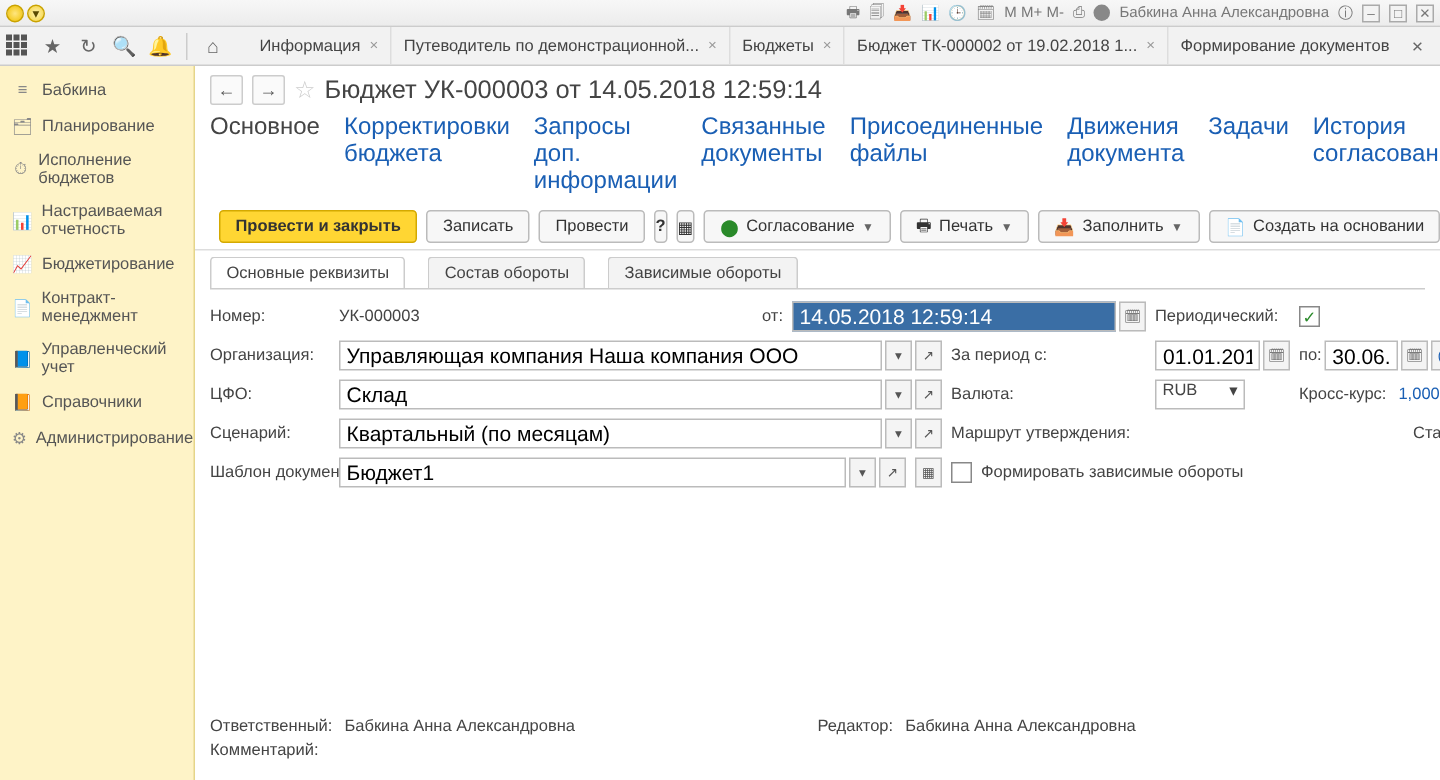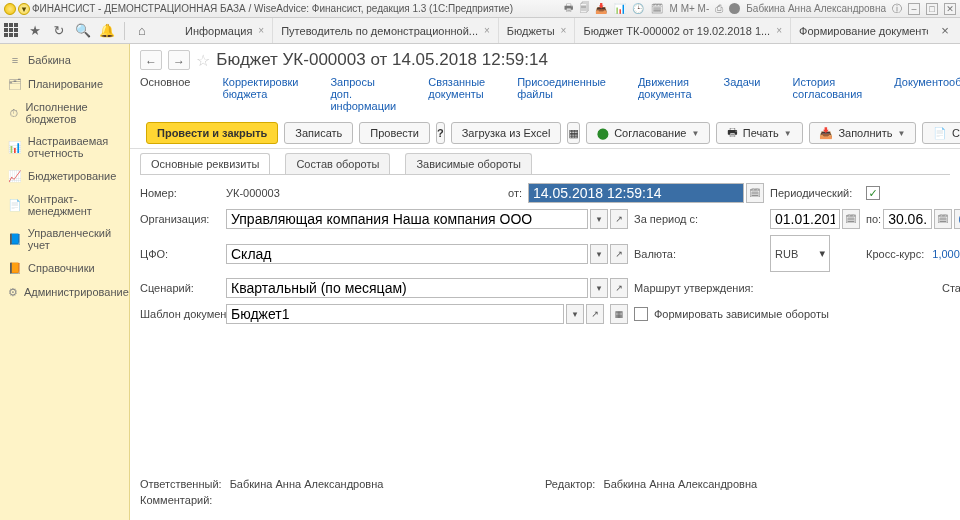--- a/index.html
+++ b/index.html
@@ -13,40 +13,40 @@
   .round-arrow { width: 12px; height: 12px; border-radius: 50%; background: radial-gradient(#fff3b0,#f5d23c); border:1px solid #c9a200; display:inline-flex; align-items:center; justify-content:center; font-size:9px; color:#5a4a00;}
   .tb-user-icon { width:11px;height:11px;border-radius:50%;background:#888;display:inline-block;}
   .winbtn { width:12px;height:12px;border:1px solid #aaa;display:inline-flex;align-items:center;justify-content:center;font-size:9px;background:#f3f3f3;cursor:pointer;}
 
   
   .apptoolbar { height: 26px; background: #f2f2f2; border-bottom:1px solid #ccc; display:flex; align-items:center; padding:0 4px; gap:6px; }
   .grid-icon { width:16px;height:16px;display:grid;grid-template-columns:repeat(3,4px);grid-template-rows:repeat(3,4px);gap:1px;}
   .grid-icon span{background:#555;}
   .tbicon { width:18px;height:18px;display:flex;align-items:center;justify-content:center;color:#666;font-size:13px;cursor:pointer;}
   .vbar{width:1px;height:18px;background:#ccc;margin:0 2px;}
-  .apptabs { display:flex; align-items:stretch; height:100%; margin-left:20px; flex:1; overflow:hidden;}
+  .apptabs { display:flex; align-items:stretch; height:100%; margin-left:8px; flex:1; overflow:hidden;}
   .apptab { display:flex;align-items:center;gap:6px;padding:0 8px;border-right:1px solid #ddd;color:#444;cursor:pointer;white-space:nowrap;font-size:11px;}
   .apptab .xclose{color:#999;font-size:10px;}
   .apptabs-close { width:22px;display:flex;align-items:center;justify-content:center;color:#666;font-size:13px;cursor:pointer;}
 
   
   .main { display:flex; height: calc(520px - 18px - 26px); }
   .sidebar { width:130px; background:#fef3c7; border-right:1px solid #e5d58a; padding-top:4px;}
   .sidebar-item{display:flex;align-items:center;gap:6px;padding:5px 8px;color:#555;cursor:pointer;font-size:11px;}
   .sbicon{width:14px;height:14px;display:inline-flex;align-items:center;justify-content:center;font-size:11px;color:#888;}
 
   .content{flex:1;display:flex;flex-direction:column;overflow:hidden;}
 
   
   .docnav{display:flex;align-items:center;gap:6px;padding:6px 10px;}
   .navbtn{width:22px;height:20px;border:1px solid #ccc;background:#fafafa;display:flex;align-items:center;justify-content:center;font-size:12px;color:#555;cursor:pointer;border-radius:2px;}
   .star{color:#ccc;font-size:16px;}
   .doctitle{font-size:17px;color:#444;}
 
-  .linksrow{display:flex;gap:32px;padding:0 10px 6px 10px;font-size:11px;}
+  .linksrow{display:flex;gap:16px;padding:0 10px 6px 10px;font-size:16px;}
   .linksrow a{color:#1a5fb4;text-decoration:none;cursor:pointer;}
   .linksrow .plain{color:#444;}
 
   .actionbar{display:flex;gap:6px;padding:4px 16px;border-bottom:1px solid #ddd;flex-wrap:nowrap;}
   .btn{height:22px;border:1px solid #bbb;background:#f7f7f7;padding:0 10px;display:flex;align-items:center;gap:5px;font-size:11px;color:#333;border-radius:3px;cursor:pointer;white-space:nowrap;}
   .btn.primary{background:#ffd633;border-color:#d4a900;font-weight:bold;}
   .btn .caret{font-size:8px;color:#666;}
   .btn.iconbtn{padding:0;width:24px;justify-content:center;}
   .spacer{flex:1;}
   .qmark{font-weight:bold;}
@@ -56,33 +56,32 @@
   .doctab.active{background:#fff;}
   .doctabs-line{height:1px;background:#ccc;margin:0 10px;}
 
   .form{padding:8px 10px 0 10px;display:grid;grid-template-columns:80px 250px 40px 100px 130px 90px 70px 30px;column-gap:6px;row-gap:6px;align-items:center;font-size:11px;color:#444;}
   .lbl{white-space:nowrap;}
   .fld{display:flex;align-items:center;gap:2px;}
   .input{height:20px;border:1px solid #bbb;background:#fff;padding:0 4px;font-size:14px;flex:1;min-width:0;}
   .input.sel{background:#3a6ea5;color:#fff;}
   .pick{width:18px;height:20px;border:1px solid #bbb;background:#f4f4f4;display:flex;align-items:center;justify-content:center;font-size:9px;color:#555;cursor:pointer;}
   .chk{width:14px;height:14px;border:1px solid #888;display:inline-flex;align-items:center;justify-content:center;color:#2a8a2a;font-size:11px;}
-  .curbox{height:37px;border:1px solid #bbb;background:#fff;padding:0 4px;display:flex;align-items:center;gap:4px;width:60px;}
+  .curbox{height:20px;border:1px solid #bbb;background:#fff;padding:0 4px;display:flex;align-items:flex-start;gap:4px;width:60px;}
   .footer{margin-top:auto;padding:6px 10px 10px 10px;font-size:11px;color:#444;}
   .footer-row{display:flex;gap:0;margin-bottom:4px;}
   .footer-row .col{flex:1;display:flex;gap:8px;}
 </style>
 </head>
 <body>
 
 <div class="titlebar">
   <div class="tb-left">
     <span class="round-yellow"></span>
     <span class="round-arrow">▾</span>
-    <span>ФИНАНСИСТ - ДЕМОНСТРАЦИОННАЯ БАЗА / WiseAdvice: Финансист, редакция 1.3  (1С:Предприятие)</span>
   </div>
   <div class="tb-icons">
     <span>🖶</span>
     <span>🗐</span>
     <span>📥</span>
     <span>📊</span>
     <span>🕒</span>
     <span>🗓</span>
     <span>M M+ M-</span>
     <span>⎙</span>
@@ -203,23 +202,20 @@
       <div class="btn primary">
           <span>Провести и закрыть</span>
         </div>
       <div class="btn">
           <span>Записать</span>
         </div>
       <div class="btn">
           <span>Провести</span>
         </div>
       <div class="btn iconbtn qmark">?</div>
-      <div class="btn">
-          <span>Загрузка из Excel</span>
-        </div>
       <div class="btn iconbtn">▦</div>
       <div class="btn">
           <span style="color:#2a8a2a">⬤</span>
           <span>Согласование</span>
           <span class="caret">▼</span>
         </div>
       <div class="btn">
           <span>🖶</span>
           <span>Печать</span>
           <span class="caret">▼</span>

